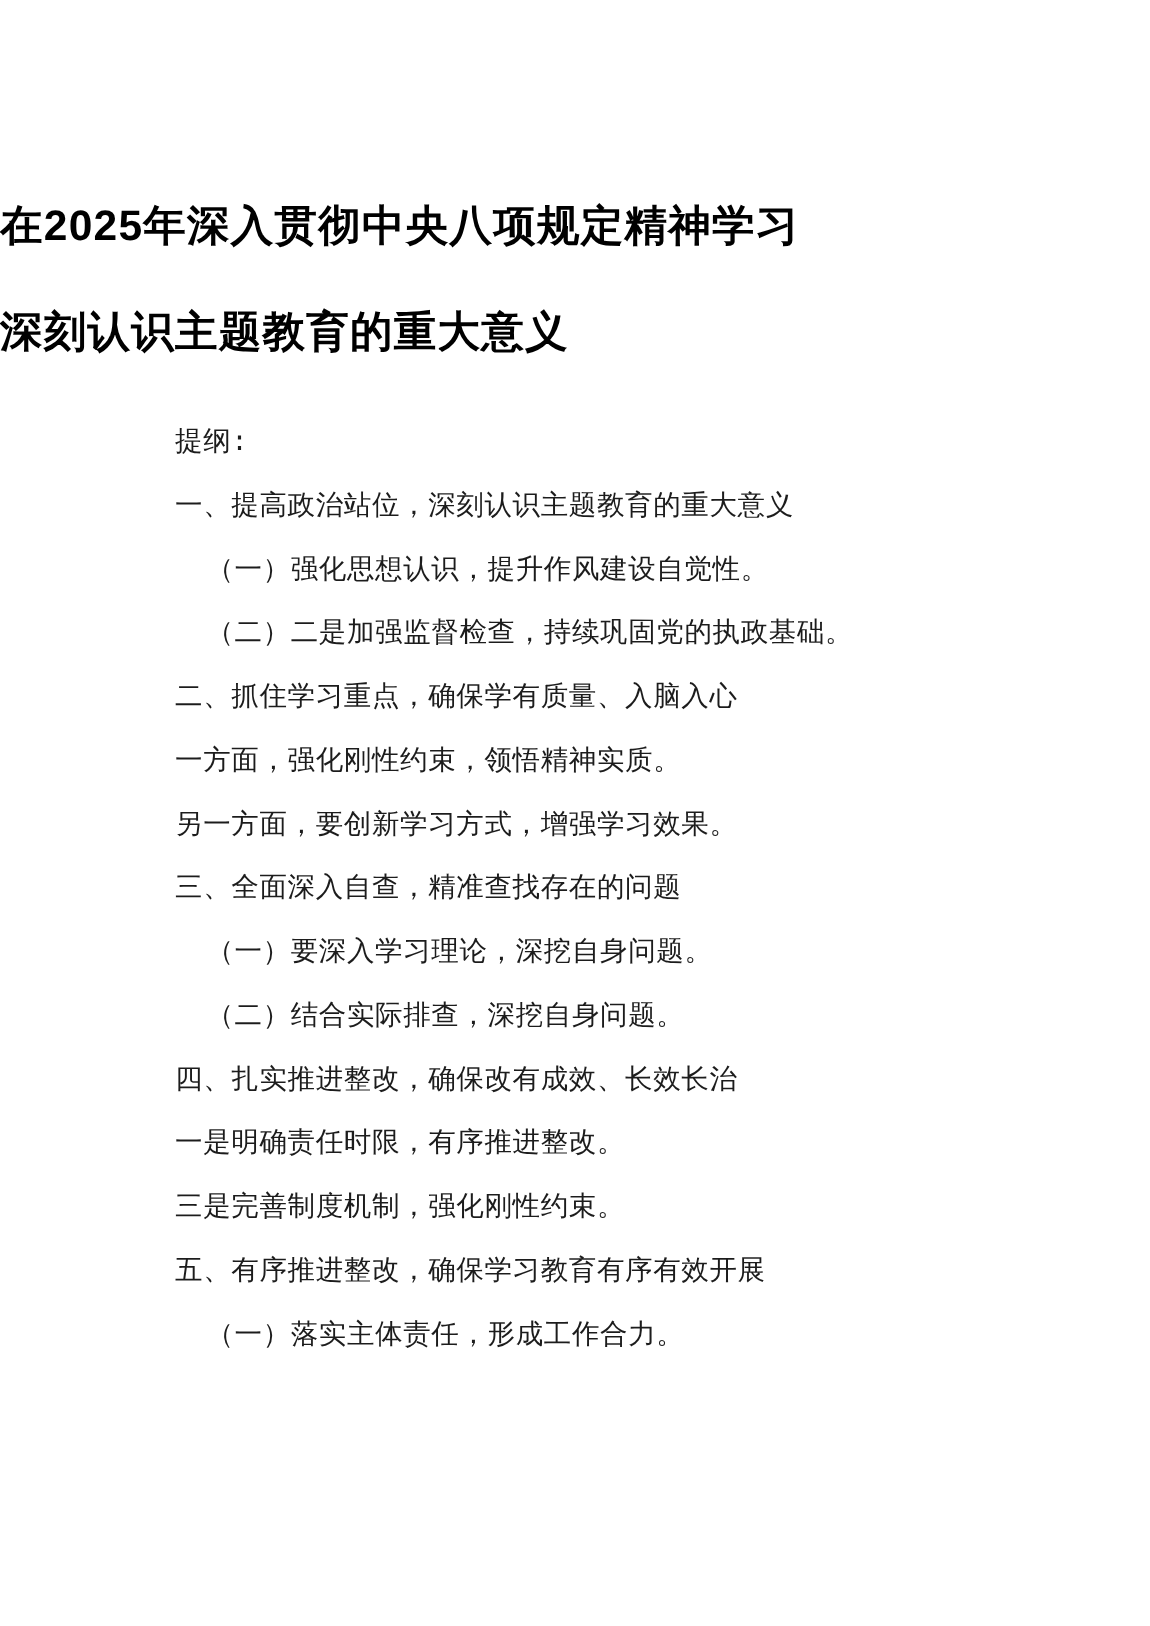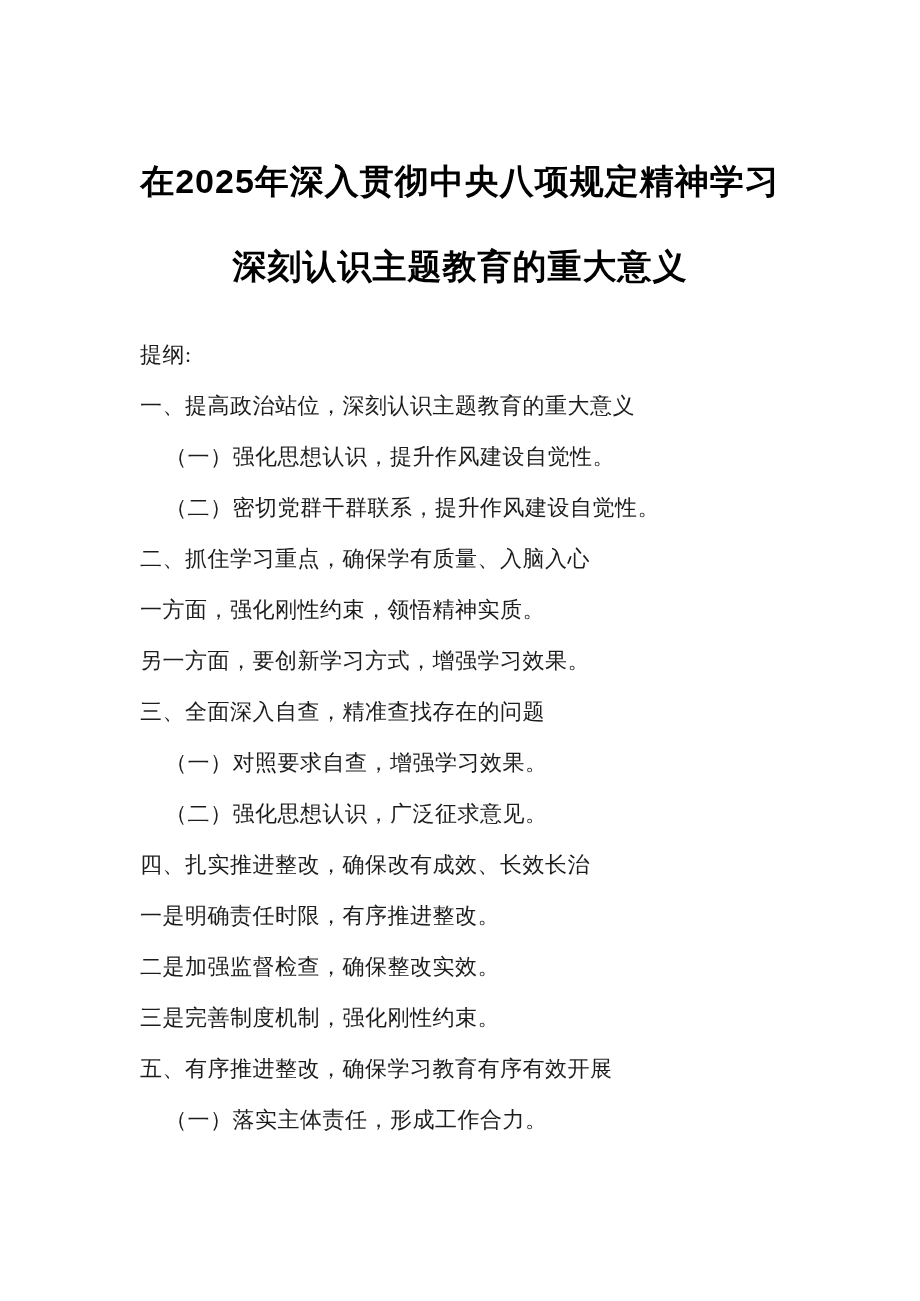--- a/index.html
+++ b/index.html
@@ -11,21 +11,20 @@
     position: relative;
     width: 920px;
     height: 1301px;
     background: #ffffff;
     overflow: hidden;
     font-family: "Liberation Serif", serif;
     color: #000000;
   }
   .doc-title {
     margin-top: 139px;
-    text-align: center;
     font-family: "Liberation Sans", sans-serif;
     font-weight: 700;
     font-size: 34px;
     line-height: 85px;
     color: #000000;
     letter-spacing: 1px;
   }
   .doc-title .title-line {
     height: 85px;
   }
@@ -35,47 +34,47 @@
     padding-right: 80px;
   }
   .doc-body p.line {
     margin: 0;
     height: 51px;
     line-height: 51px;
     font-size: 22px;
     color: #1c1c1c;
     letter-spacing: 0.5px;
     white-space: nowrap;
+    font-family: Liberation Mono, monospace;
   }
   .doc-body p.indent-1 {
     padding-left: 25px;
   }
 </style>
 </head>
 <body>
 
 <div class="page">
   <div class="doc-title">
     <div class="title-line">在2025年深入贯彻中央八项规定精神学习</div>
     <div class="title-line">深刻认识主题教育的重大意义</div>
   </div>
 
   <div class="doc-body">
     <p class="line indent-0">提纲:</p>
     <div id="lines-container">
         <p class="line indent-0">一、提高政治站位，深刻认识主题教育的重大意义</p>
         <p class="line indent-1">（一）强化思想认识，提升作风建设自觉性。</p>
-        <p class="line indent-1">（二）密切党群干群联系，提升作风建设自觉性。</p>
+        <p class="line indent-1">（二）二是加强监督检查，持续巩固党的执政基础。</p>
         <p class="line indent-0">二、抓住学习重点，确保学有质量、入脑入心</p>
         <p class="line indent-0">一方面，强化刚性约束，领悟精神实质。</p>
         <p class="line indent-0">另一方面，要创新学习方式，增强学习效果。</p>
         <p class="line indent-0">三、全面深入自查，精准查找存在的问题</p>
-        <p class="line indent-1">（一）对照要求自查，增强学习效果。</p>
-        <p class="line indent-1">（二）强化思想认识，广泛征求意见。</p>
+        <p class="line indent-1">（一）要深入学习理论，深挖自身问题。</p>
+        <p class="line indent-1">（二）结合实际排查，深挖自身问题。</p>
         <p class="line indent-0">四、扎实推进整改，确保改有成效、长效长治</p>
         <p class="line indent-0">一是明确责任时限，有序推进整改。</p>
-        <p class="line indent-0">二是加强监督检查，确保整改实效。</p>
         <p class="line indent-0">三是完善制度机制，强化刚性约束。</p>
         <p class="line indent-0">五、有序推进整改，确保学习教育有序有效开展</p>
         <p class="line indent-1">（一）落实主体责任，形成工作合力。</p>
       </div>
   </div>
 </div>
 
 </body></html>

